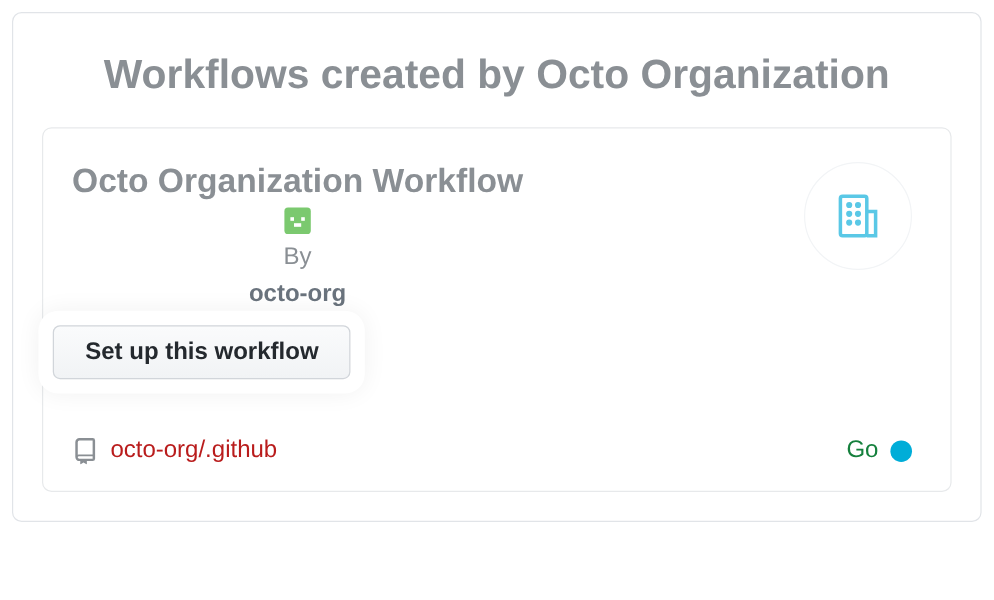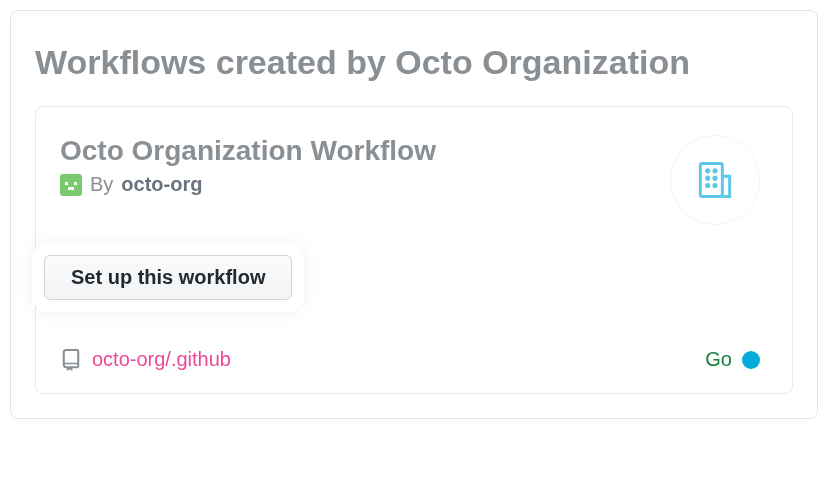--- a/index.html
+++ b/index.html
@@ -13,20 +13,21 @@
   .panel {
     border: 1px solid #e1e4e8;
     border-radius: 8px;
     padding: 24px;
   }
   .panel-title {
     font-size: 34px;
     font-weight: 600;
     color: #8a8f94;
     margin: 8px 0 24px 0;
+    text-align: center;
   }
   .card {
     border: 1px solid #e7e9eb;
     border-radius: 8px;
     padding: 28px 32px 22px 24px;
     position: relative;
   }
   .card-header {
     display: flex;
     align-items: flex-start;
@@ -37,20 +38,21 @@
     font-weight: 600;
     color: #8a8f94;
     margin: 0 0 6px 0;
   }
   .byline {
     display: flex;
     align-items: center;
     gap: 8px;
     font-size: 20px;
     color: #8a8f94;
+    flex-direction: column;
   }
   .avatar {
     width: 22px;
     height: 22px;
     border-radius: 3px;
     background: #7bc96f;
     display: inline-flex;
     align-items: center;
     justify-content: center;
   }
@@ -65,21 +67,21 @@
     align-items: center;
     justify-content: center;
   }
   .icon-circle svg { width: 44px; height: 44px; }
   .description {
     margin: 22px 0 0 0;
     font-size: 20px;
     color: #9aa0a6;
   }
   .setup-button {
-    margin-top: 30px;
+    margin-top: 14px;
     margin-left: -16px;
     display: inline-block;
     padding: 10px 26px;
     font-size: 20px;
     font-weight: 600;
     color: #24292e;
     background: linear-gradient(#fafbfc, #f1f3f5);
     border: 1px solid #d1d5da;
     border-radius: 6px;
     cursor: pointer;
@@ -90,21 +92,21 @@
   .card-footer {
     display: flex;
     align-items: center;
     justify-content: space-between;
     margin-top: 48px;
   }
   .repo {
     display: flex;
     align-items: center;
     gap: 10px;
-    color: #ec4899;
+    color: #b91c1c;
     font-size: 20px;
   }
   .repo svg { width: 22px; height: 22px; }
   .lang {
     display: flex;
     align-items: center;
     gap: 10px;
     color: #15803d;
     font-size: 20px;
   }

